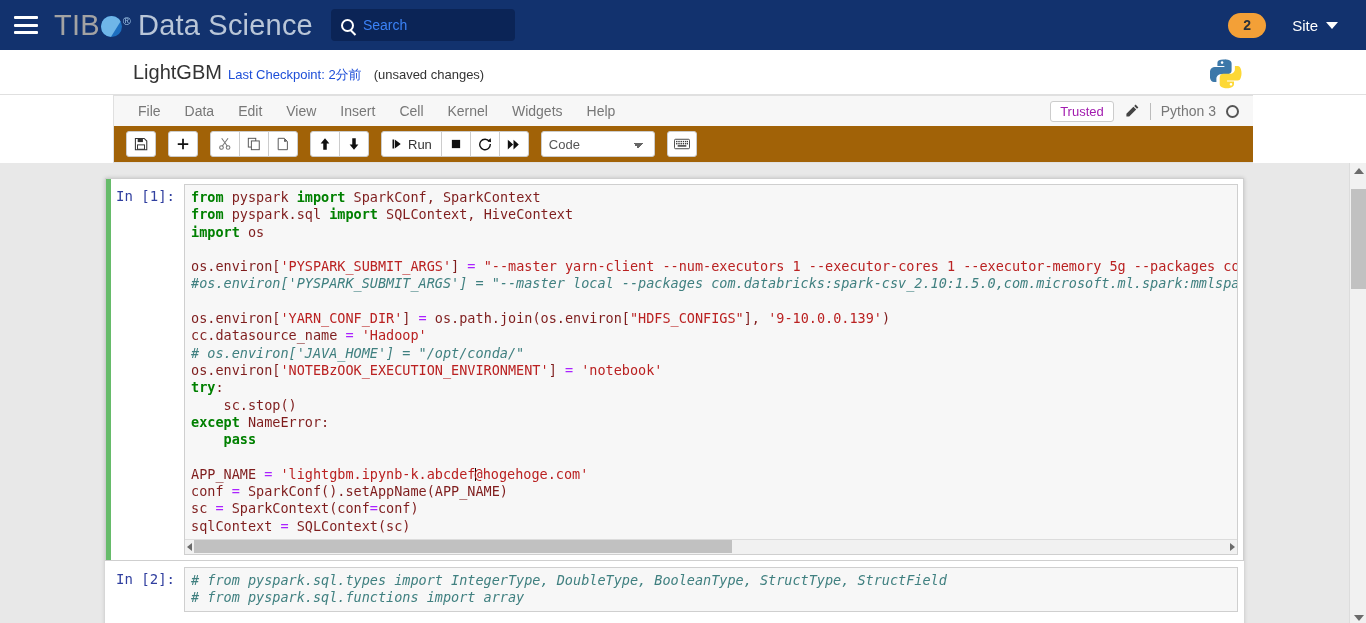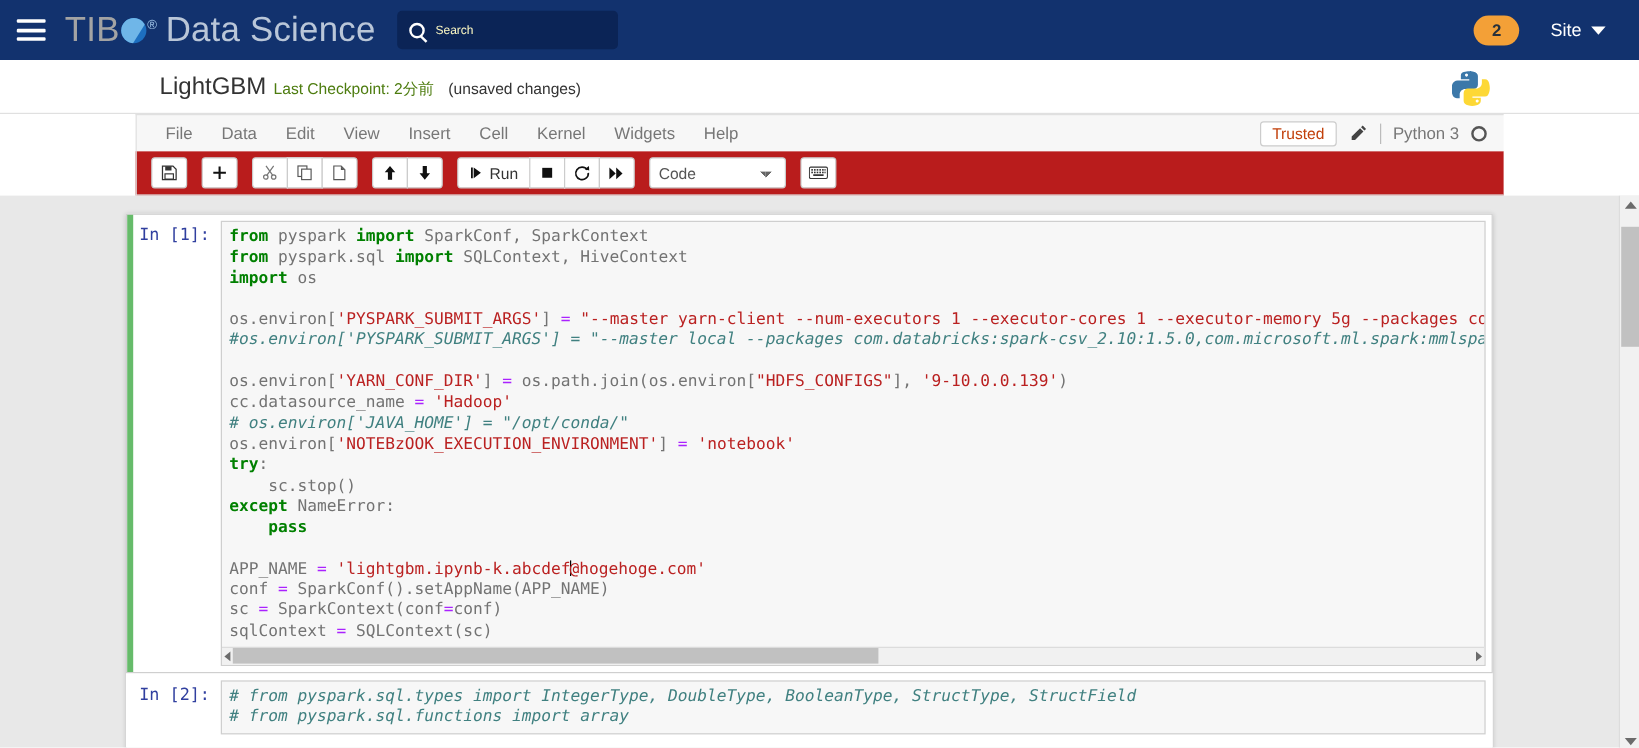--- a/index.html
+++ b/index.html
@@ -55,42 +55,42 @@
     cursor: text;
   }
   #searchbox .mag {
     width: 13px; height: 13px; border: 2px solid #fff; border-radius: 50%;
     position: relative; margin-right: 9px; flex: none;
   }
   #searchbox .mag::after {
     content: ""; position: absolute; width: 2px; height: 7px; background: #fff;
     right: -2px; bottom: -6px; transform: rotate(-45deg);
   }
-  #searchbox .ph { color: #fef9c3; font-size: 10px; }
+  #searchbox .ph { color: #3b82f6; font-size: 14px; }
 
   #topright { margin-left: auto; display: flex; align-items: center; gap: 26px; padding-right: 14px; }
   #notif-badge {
     background: #f3a037; color: #27303b; font-size: 14px; font-weight: 700;
     min-width: 38px; height: 25px; border-radius: 13px;
     display: flex; align-items: center; justify-content: center; cursor: pointer;
   }
   #site-menu { color: #fff; font-size: 15px; display: flex; align-items: center; gap: 8px; cursor: pointer; }
   #site-menu .caret {
     width: 0; height: 0; border-left: 6px solid transparent; border-right: 6px solid transparent;
     border-top: 7px solid #fff;
   }
 
   
   #nb-header {
     height: 45px; background: #fff; border-bottom: 1px solid #e0e0e0;
     display: flex; align-items: center; position: relative;
   }
   #nb-title-wrap { display: flex; align-items: baseline; padding-left: 133px; }
   #nb-title { font-size: 20px; color: #333; cursor: pointer; }
-  #nb-checkpoint { font-size: 13px; color: #4d7c0f; margin-left: 6px; }
+  #nb-checkpoint { font-size: 13px; color: #1d4ed8; margin-left: 6px; }
   #nb-dirty { font-size: 13px; color: #333; margin-left: 12px; }
   #py-logo {
     position: absolute; right: 124px; top: 7px; width: 32px; height: 32px;
   }
 
   
   #menubar-row {
     height: 31px; background: #fff; display: flex;
   }
   #menubar-row .lgutter { width: 113px; background: #fff; }
@@ -100,35 +100,35 @@
     margin-right: 113px;
     position: relative;
   }
   #menubar .mi {
     font-size: 14px; color: #777; padding: 5px 12px; cursor: pointer; white-space: nowrap;
   }
   #menu-right {
     margin-left: auto; display: flex; align-items: center; gap: 10px; padding-right: 14px;
   }
   #trusted-btn {
-    font-size: 13px; color: #c2410c; border: 1px solid #ccc; background: #fff;
+    font-size: 13px; color: #a21caf; border: 1px solid #ccc; background: #fff;
     border-radius: 3px; padding: 2px 9px; cursor: pointer;
   }
   #edit-pencil { cursor: pointer; }
   #kernel-sep { width: 1px; height: 17px; background: #bbb; }
   #kernel-name { font-size: 14px; color: #777; cursor: pointer; }
   #kernel-indicator {
     width: 13px; height: 13px; border: 2px solid #555; border-radius: 50%; cursor: pointer;
   }
 
   
   #toolbar-row { height: 37px; background: #fff; display: flex; }
   #toolbar-row .lgutter { width: 113px; background: #fff; }
   #toolbar {
-    flex: 1; background: #b91c1c; border: 1px solid #e0e0e0; border-top: none; border-right: none;
+    flex: 1; background: #a16207; border: 1px solid #e0e0e0; border-top: none; border-right: none;
     display: flex; align-items: center; padding-left: 12px; gap: 0;
     margin-right: 113px;
   }
   .tb-group { display: flex; margin-right: 12px; }
   .tb-btn {
     min-width: 30px; height: 26px; border: 1px solid #ccc; background: #fff;
     display: flex; align-items: center; justify-content: center;
     font-size: 13px; color: #333; cursor: pointer; margin-left: -1px;
   }
   .tb-btn:first-child { margin-left: 0; border-radius: 3px 0 0 3px; }
@@ -182,21 +182,21 @@
   pre.code {
     margin: 0; padding: 4px 4px 4px 6px;
     font-family: "DejaVu Sans Mono", monospace;
     font-size: 13.5px; line-height: 17.3px;
     color: #000; white-space: pre; overflow: hidden;
   }
   .k  { color: #008000; font-weight: bold; }      
   .s  { color: #BA2121; }                         
   .c  { color: #408080; font-style: italic; }     
   .o  { color: #AA22FF; }                         
-  .n  { color: #737373; }
+  .n  { color: #7f1d1d; }
   .caret-mark {
     display: inline-block; width: 0; border-left: 1px solid #000;
     height: 13px; vertical-align: -2px; margin: 0 -1px;
   }
 
   
   .hscroll {
     height: 15px; background: #f1f1f1; border-top: 1px solid #dcdcdc;
     display: flex; align-items: center; padding: 0 2px;
   }

